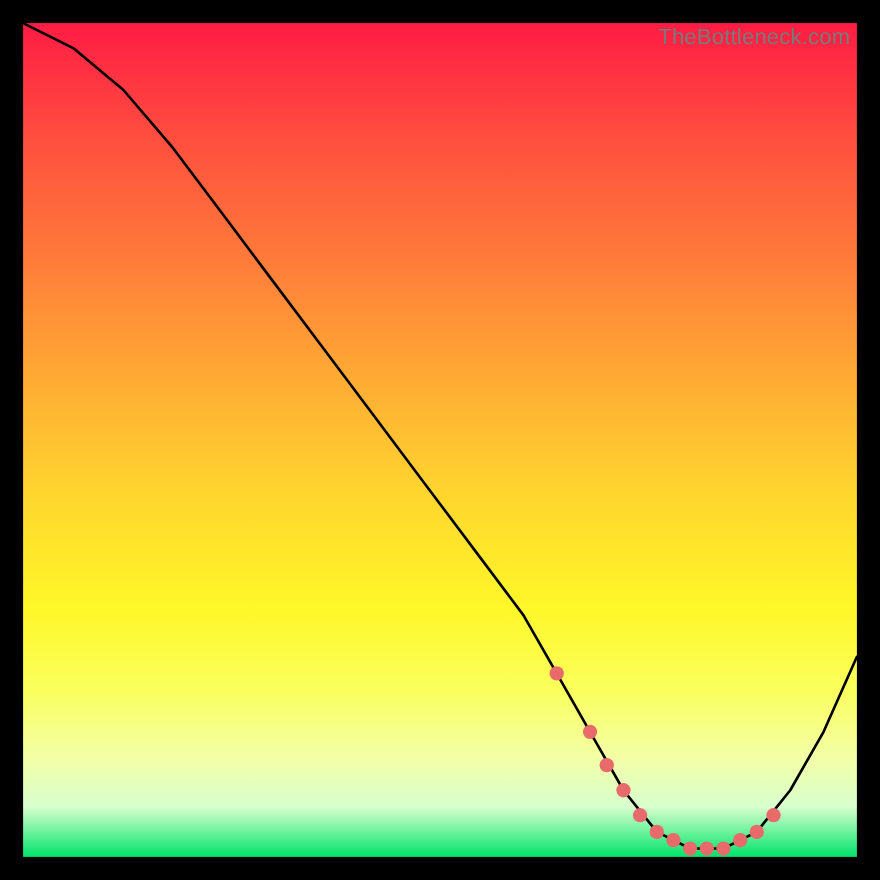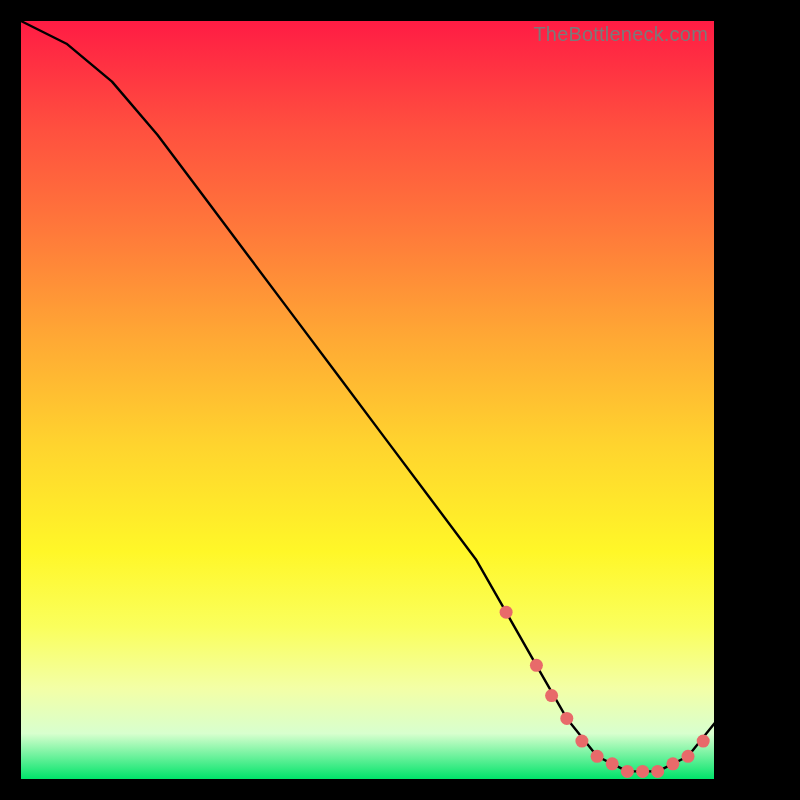--- a/index.html
+++ b/index.html
@@ -14,21 +14,21 @@
   .frame {
     position: relative;
     width: 800px;
     height: 800px;
     background: #000;
   }
   .plot {
     position: absolute;
     left: 21px;
     top: 21px;
-    width: 693px;
+    width: 758px;
     height: 758px;
     background: linear-gradient(to bottom,
       #ff1c44 0%,
       #ff4f3f 14%,
       #ff7a3a 28%,
       #ffa934 42%,
       #ffd42e 56%,
       #fff728 70%,
       #faff5d 80%,
       #f3ffa6 88%,

